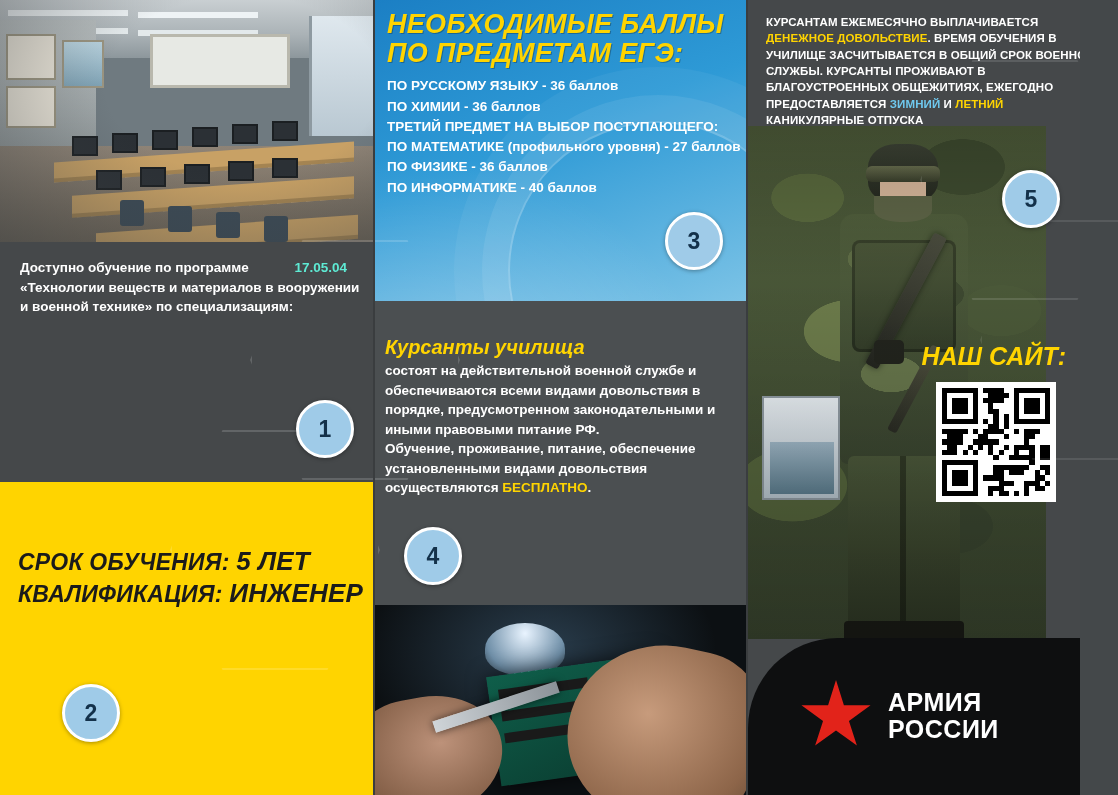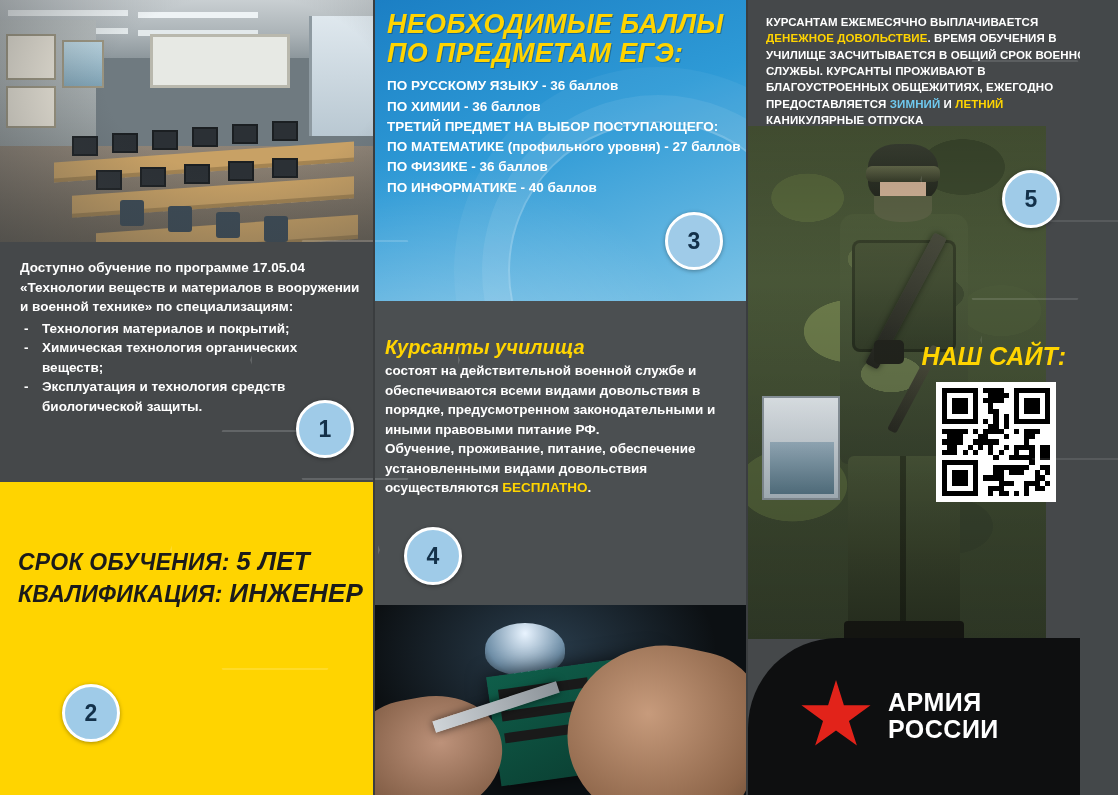--- a/index.html
+++ b/index.html
@@ -74,21 +74,21 @@
   }
   .photo-fade {
     position:absolute; left:0; top:0; width:373px; height:242px;
     background: radial-gradient(ellipse at 65% 35%, rgba(0,0,0,0) 40%, rgba(60,64,66,.55) 100%);
   }
 
   .txt-left {
     position: absolute; left: 20px; top: 258px; width: 340px;
     color: #ffffff; font-size: 13.5px; line-height: 1.45; font-weight: bold;
   }
-  .txt-left .yellow { color: #ffffff; }
+  .txt-left .yellow { color: #5eead4; margin-left: 42px; }
   .txt-left ul { list-style: none; margin-top: 2px; }
   .txt-left li { position: relative; padding-left: 22px; }
   .txt-left li:before { content: "-"; position: absolute; left: 4px; top: 0; }
 
   .yellow-block {
     position: absolute; left: 0; bottom: 0; width: 373px; height: 313px;
     background: #ffd400;
   }
   .yellow-block .line1, .yellow-block .line2 {
     position: absolute; left: 18px; color: #1b1b1b; font-weight: bold;
@@ -401,25 +401,20 @@
       <div class="chair" style="left:216px; top:212px;"></div>
       <div class="chair" style="left:264px; top:216px;"></div>
       <div class="photo-fade"></div>
     </div>
 
     <div class="txt-left">
       <div>
         <span>Доступно обучение по программе </span><span class="yellow">17.05.04</span>
       </div>
       <div>«Технологии веществ и материалов в вооружении и военной технике» по специализациям:</div>
-      <ul>
-        <li>Технология материалов и покрытий;</li>
-        <li>Химическая технология органических веществ;</li>
-        <li>Эксплуатация и технология средств биологической защиты.</li>
-      </ul>
     </div>
 
     <div class="yellow-block">
       <div class="line1">
         <span>СРОК ОБУЧЕНИЯ: </span><span class="big">5 ЛЕТ</span>
       </div>
       <div class="line2">
         <span>КВАЛИФИКАЦИЯ: </span><span class="big">ИНЖЕНЕР</span>
       </div>
     </div>

